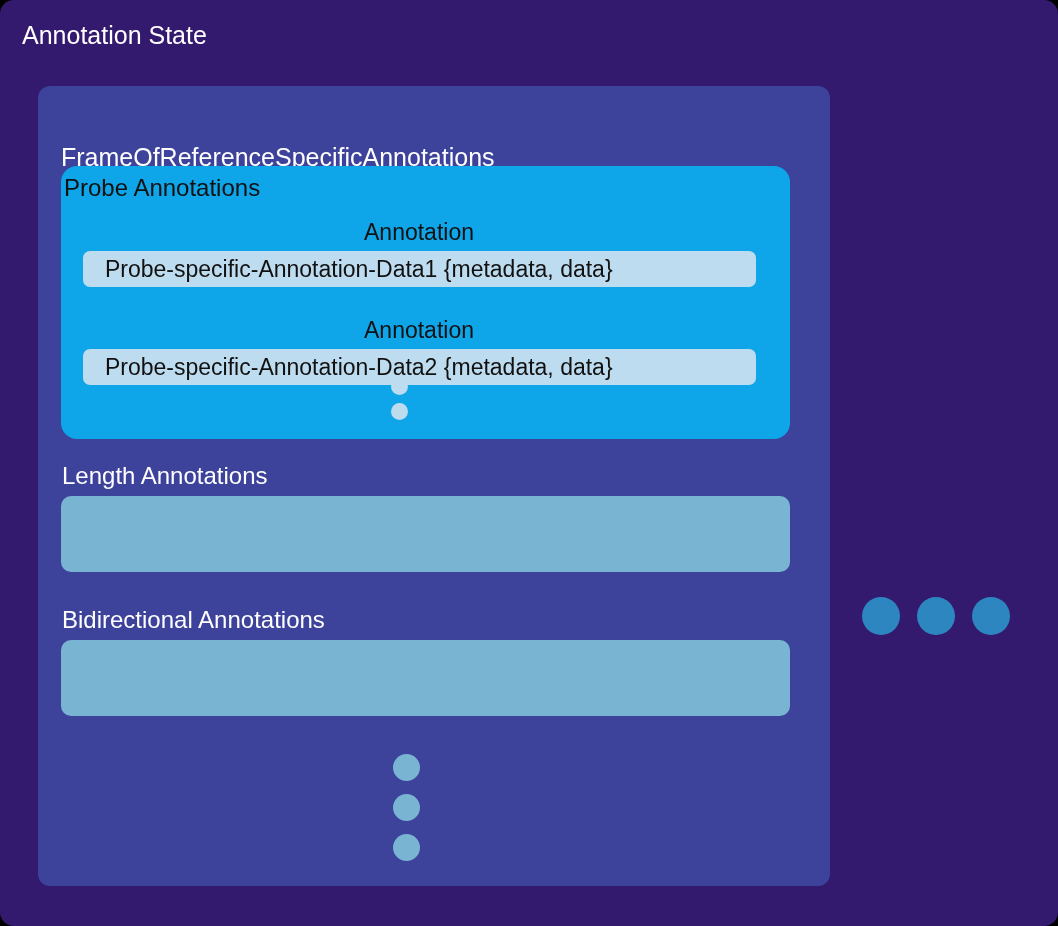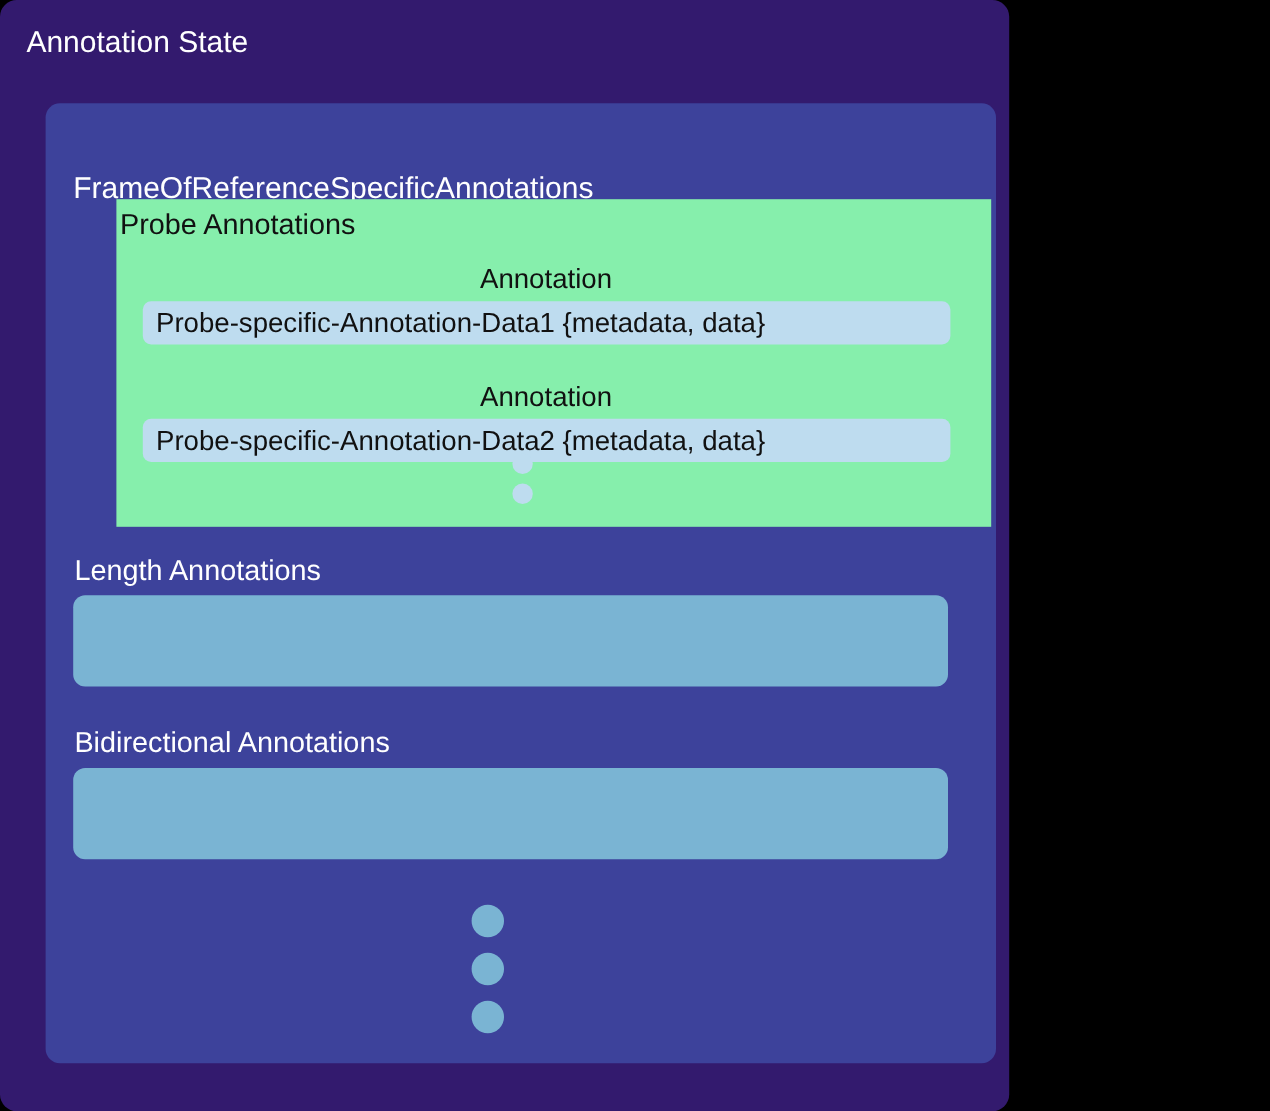--- a/index.html
+++ b/index.html
@@ -10,21 +10,21 @@
   }
   body {
     width: 1058px;
     height: 926px;
     overflow: hidden;
     font-family: "Liberation Sans", sans-serif;
   }
 
   #canvas {
     position: relative;
-    width: 841px;
+    width: 1058px;
     height: 926px;
     background: #331a6e;
     border-radius: 14px;
     overflow: hidden;
     box-sizing: border-box;
   }
 
   
   #root-title {
     position: absolute;
@@ -58,24 +58,23 @@
     margin-top: 40px;
   }
 
   
   #probe-box {
     position: absolute;
     left: 23px;
     top: 80px;
     width: 729px;
     height: 273px;
-    background: #86efac;
-    border-radius: 0;
-    box-sizing: border-box;
-    margin-left: 36px;
+    background: #0ea5e9;
+    border-radius: 16px;
+    box-sizing: border-box;
   }
   #probe-box-title {
     position: absolute;
     left: 3px;
     top: 7px;
     font-size: 24px;
     line-height: 29px;
     color: #111111;
     white-space: nowrap;
   }
@@ -96,21 +95,21 @@
     white-space: nowrap;
     padding-right: 1px;
   }
   .annotation-chip {
     margin-top: 5px;
     background: #bedcef;
     border-radius: 7px;
     height: 36px;
     display: flex;
     align-items: center;
-    padding-left: 11px;
+    padding-left: 22px;
     box-sizing: border-box;
   }
   .annotation-chip-text {
     font-size: 23px;
     line-height: 28px;
     color: #111111;
     white-space: nowrap;
   }
 
   

